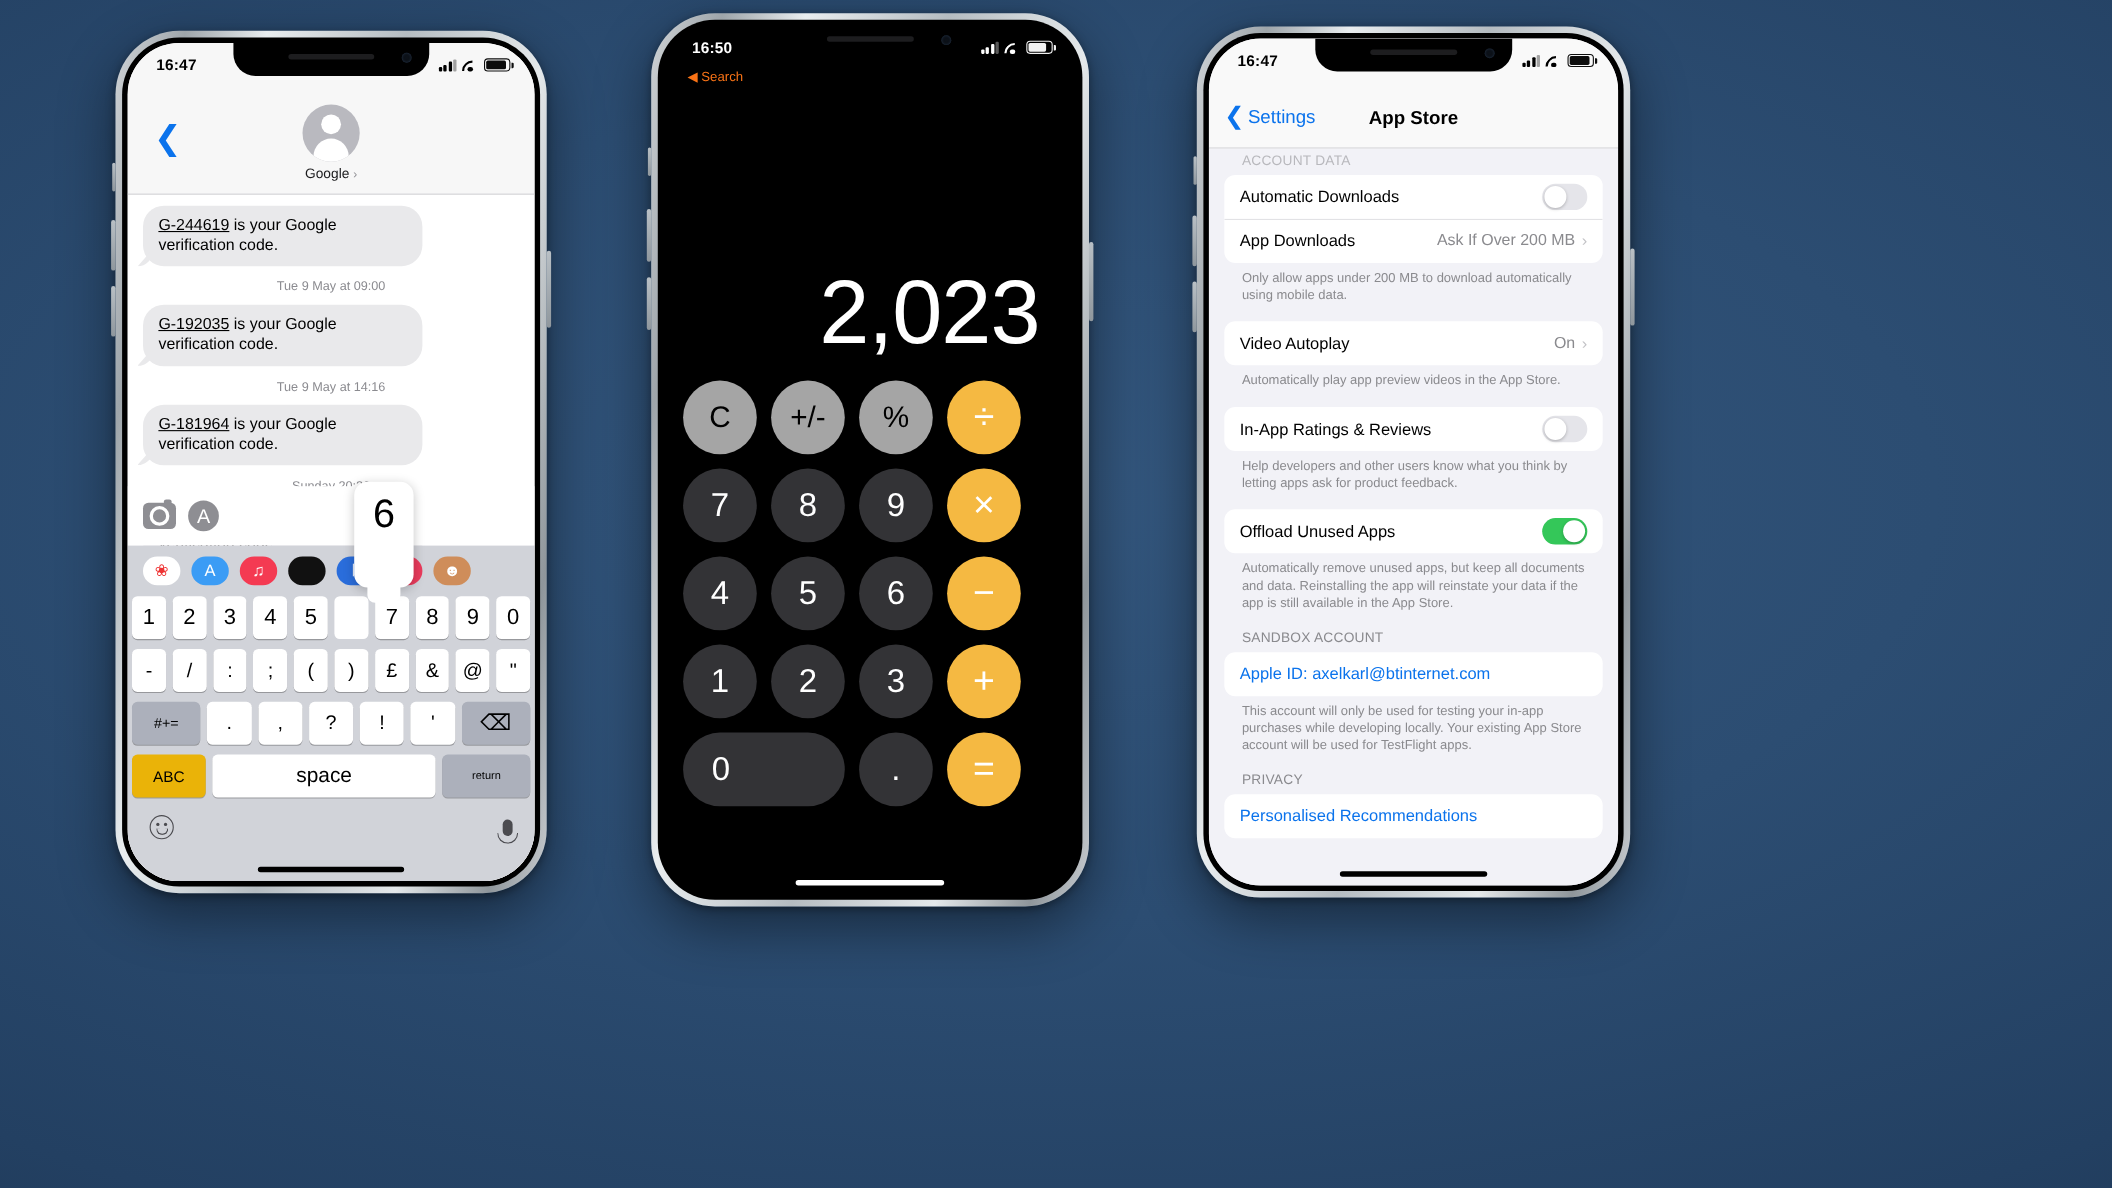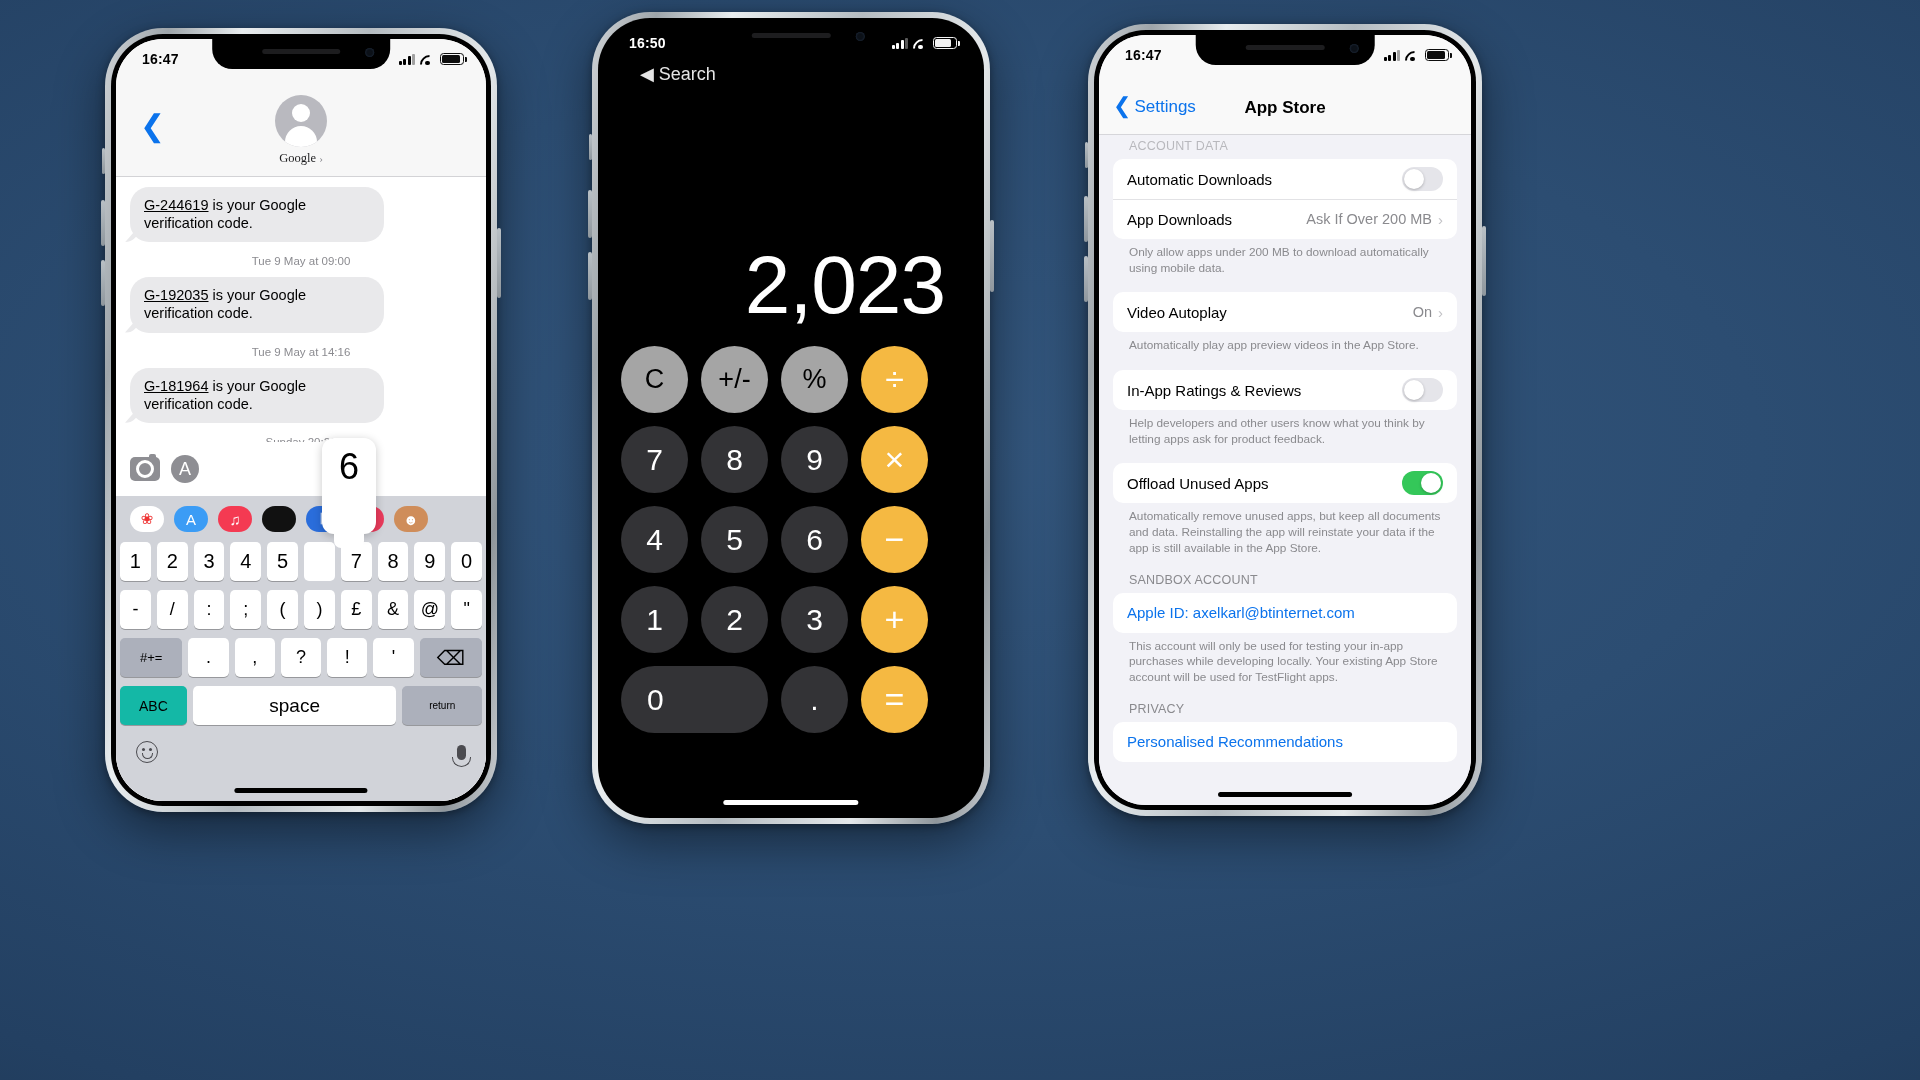--- a/index.html
+++ b/index.html
@@ -84,21 +84,21 @@
   .msg-back {
     position:absolute;left:24px;top:72px;color:#0b73ec;font-size:30px;font-weight:400;
     line-height:1;
   }
   .msg-contact { position:absolute;left:0;right:0;top:56px;text-align:center;}
   .avatar {
     width:52px;height:52px;border-radius:50%;background:#b9b9bf;margin:0 auto;position:relative;overflow:hidden;
   }
   .avatar::before{content:"";position:absolute;left:50%;top:9px;transform:translateX(-50%);width:18px;height:18px;border-radius:50%;background:#fff;}
   .avatar::after{content:"";position:absolute;left:50%;top:31px;transform:translateX(-50%);width:32px;height:24px;border-radius:16px 16px 0 0;background:#fff;}
-  .contact-name { font-size:12.5px;color:#1c1c1e;margin-top:4px;font-family:Liberation Serif, serif;}
+  .contact-name { font-size:12.5px;color:#1c1c1e;margin-top:4px;}
   .contact-name .chev{color:#8e8e93;font-size:11px;}
 
   .msg-scroll { position:absolute;top:138px;left:0;right:0;bottom:0;background:#fff;}
   .bubble {
     margin:10px 0 0 14px;max-width:254px;background:#e9e9eb;color:#000;
     border-radius:19px;padding:9px 14px 10px 14px;font-size:14.5px;line-height:1.25;
     position:relative;
   }
   .bubble .code{text-decoration:underline;}
   .bubble::after{
@@ -128,21 +128,21 @@
   .appstrip .app{width:34px;height:26px;border-radius:13px;flex:none;display:flex;align-items:center;justify-content:center;color:#fff;font-size:15px;}
   .krow { display:flex;justify-content:center;gap:6px;padding:0 4px;margin-bottom:9px;}
   .key {
     background:#fff;border-radius:5px;height:39px;flex:1;display:flex;align-items:center;justify-content:center;
     font-size:20px;color:#000;box-shadow:0 1px 0 rgba(0,0,0,0.28);
   }
   .key.pressed{background:#fff;color:transparent;box-shadow:none;}
   .key.sym{font-size:18px;}
   .key.wide{flex:1.55;background:#acb0bb;font-size:13px;}
   .key.bksp{flex:1.55;background:#acb0bb;}
-  .key.abc{flex:2.1;background:#14b8a6;font-size:14px;}
+  .key.abc{flex:2.1;background:#eab308;font-size:14px;}
   .key.space{flex:6.4;font-size:19px;}
   .key.ret{flex:2.5;background:#acb0bb;font-size:10px;}
   .keypop{
     position:absolute;width:54px;height:96px;background:#fff;border-radius:12px;z-index:25;
     display:flex;align-items:flex-start;justify-content:center;padding-top:8px;font-size:36px;
     box-shadow:0 2px 10px rgba(0,0,0,0.22);
   }
   .keypop::after{
     content:"";position:absolute;bottom:-14px;left:50%;transform:translateX(-50%);
     width:30px;height:24px;background:#fff;border-radius:0 0 7px 7px;
@@ -150,21 +150,21 @@
   .kbbottom{display:flex;align-items:center;justify-content:space-between;padding:2px 20px 0 20px;height:34px;}
   .emoji-ico{width:22px;height:22px;border-radius:50%;border:1.8px solid #4b4b50;position:relative;}
   .emoji-ico::before{content:"";position:absolute;left:4.5px;top:6px;width:3px;height:3px;border-radius:50%;background:#4b4b50;box-shadow:7px 0 0 #4b4b50;}
   .emoji-ico::after{content:"";position:absolute;left:4.5px;top:11px;width:9px;height:5px;border:1.6px solid #4b4b50;border-top:none;border-radius:0 0 7px 7px;}
   .mic2{width:9px;height:15px;border-radius:5px;background:#4b4b50;position:relative;}
   .mic2::after{content:"";position:absolute;left:-5px;top:12px;width:17px;height:9px;border:1.8px solid #4b4b50;border-top:none;border-radius:0 0 10px 10px;}
 
   
   #phone2 { left:592px; top:12px; width:398px; height:812px; }
   #phone2 .screen { background:#000; }
-  .calc-search{position:absolute;top:40px;left:37px;color:#e5e5e5;font-size:18px;z-index:36;font-weight:400;}
+  .calc-search{position:absolute;top:40px;left:22px;color:#f97316;font-size:12px;z-index:36;font-weight:400;}
   .calc-display{
     position:absolute;top:215px;left:0;right:0;text-align:right;padding-right:34px;
     color:#fff;font-size:82px;font-weight:300;letter-spacing:-1px;
   }
   .calc-pad{position:absolute;bottom:80px;left:18px;right:18px;display:flex;flex-direction:column;gap:13px;}
   .calc-row{display:flex;gap:13px;}
   .ckey{
     width:67px;height:67px;border-radius:50%;display:flex;align-items:center;justify-content:center;
     font-size:30px;color:#fff;background:#333336;font-weight:400;
   }

